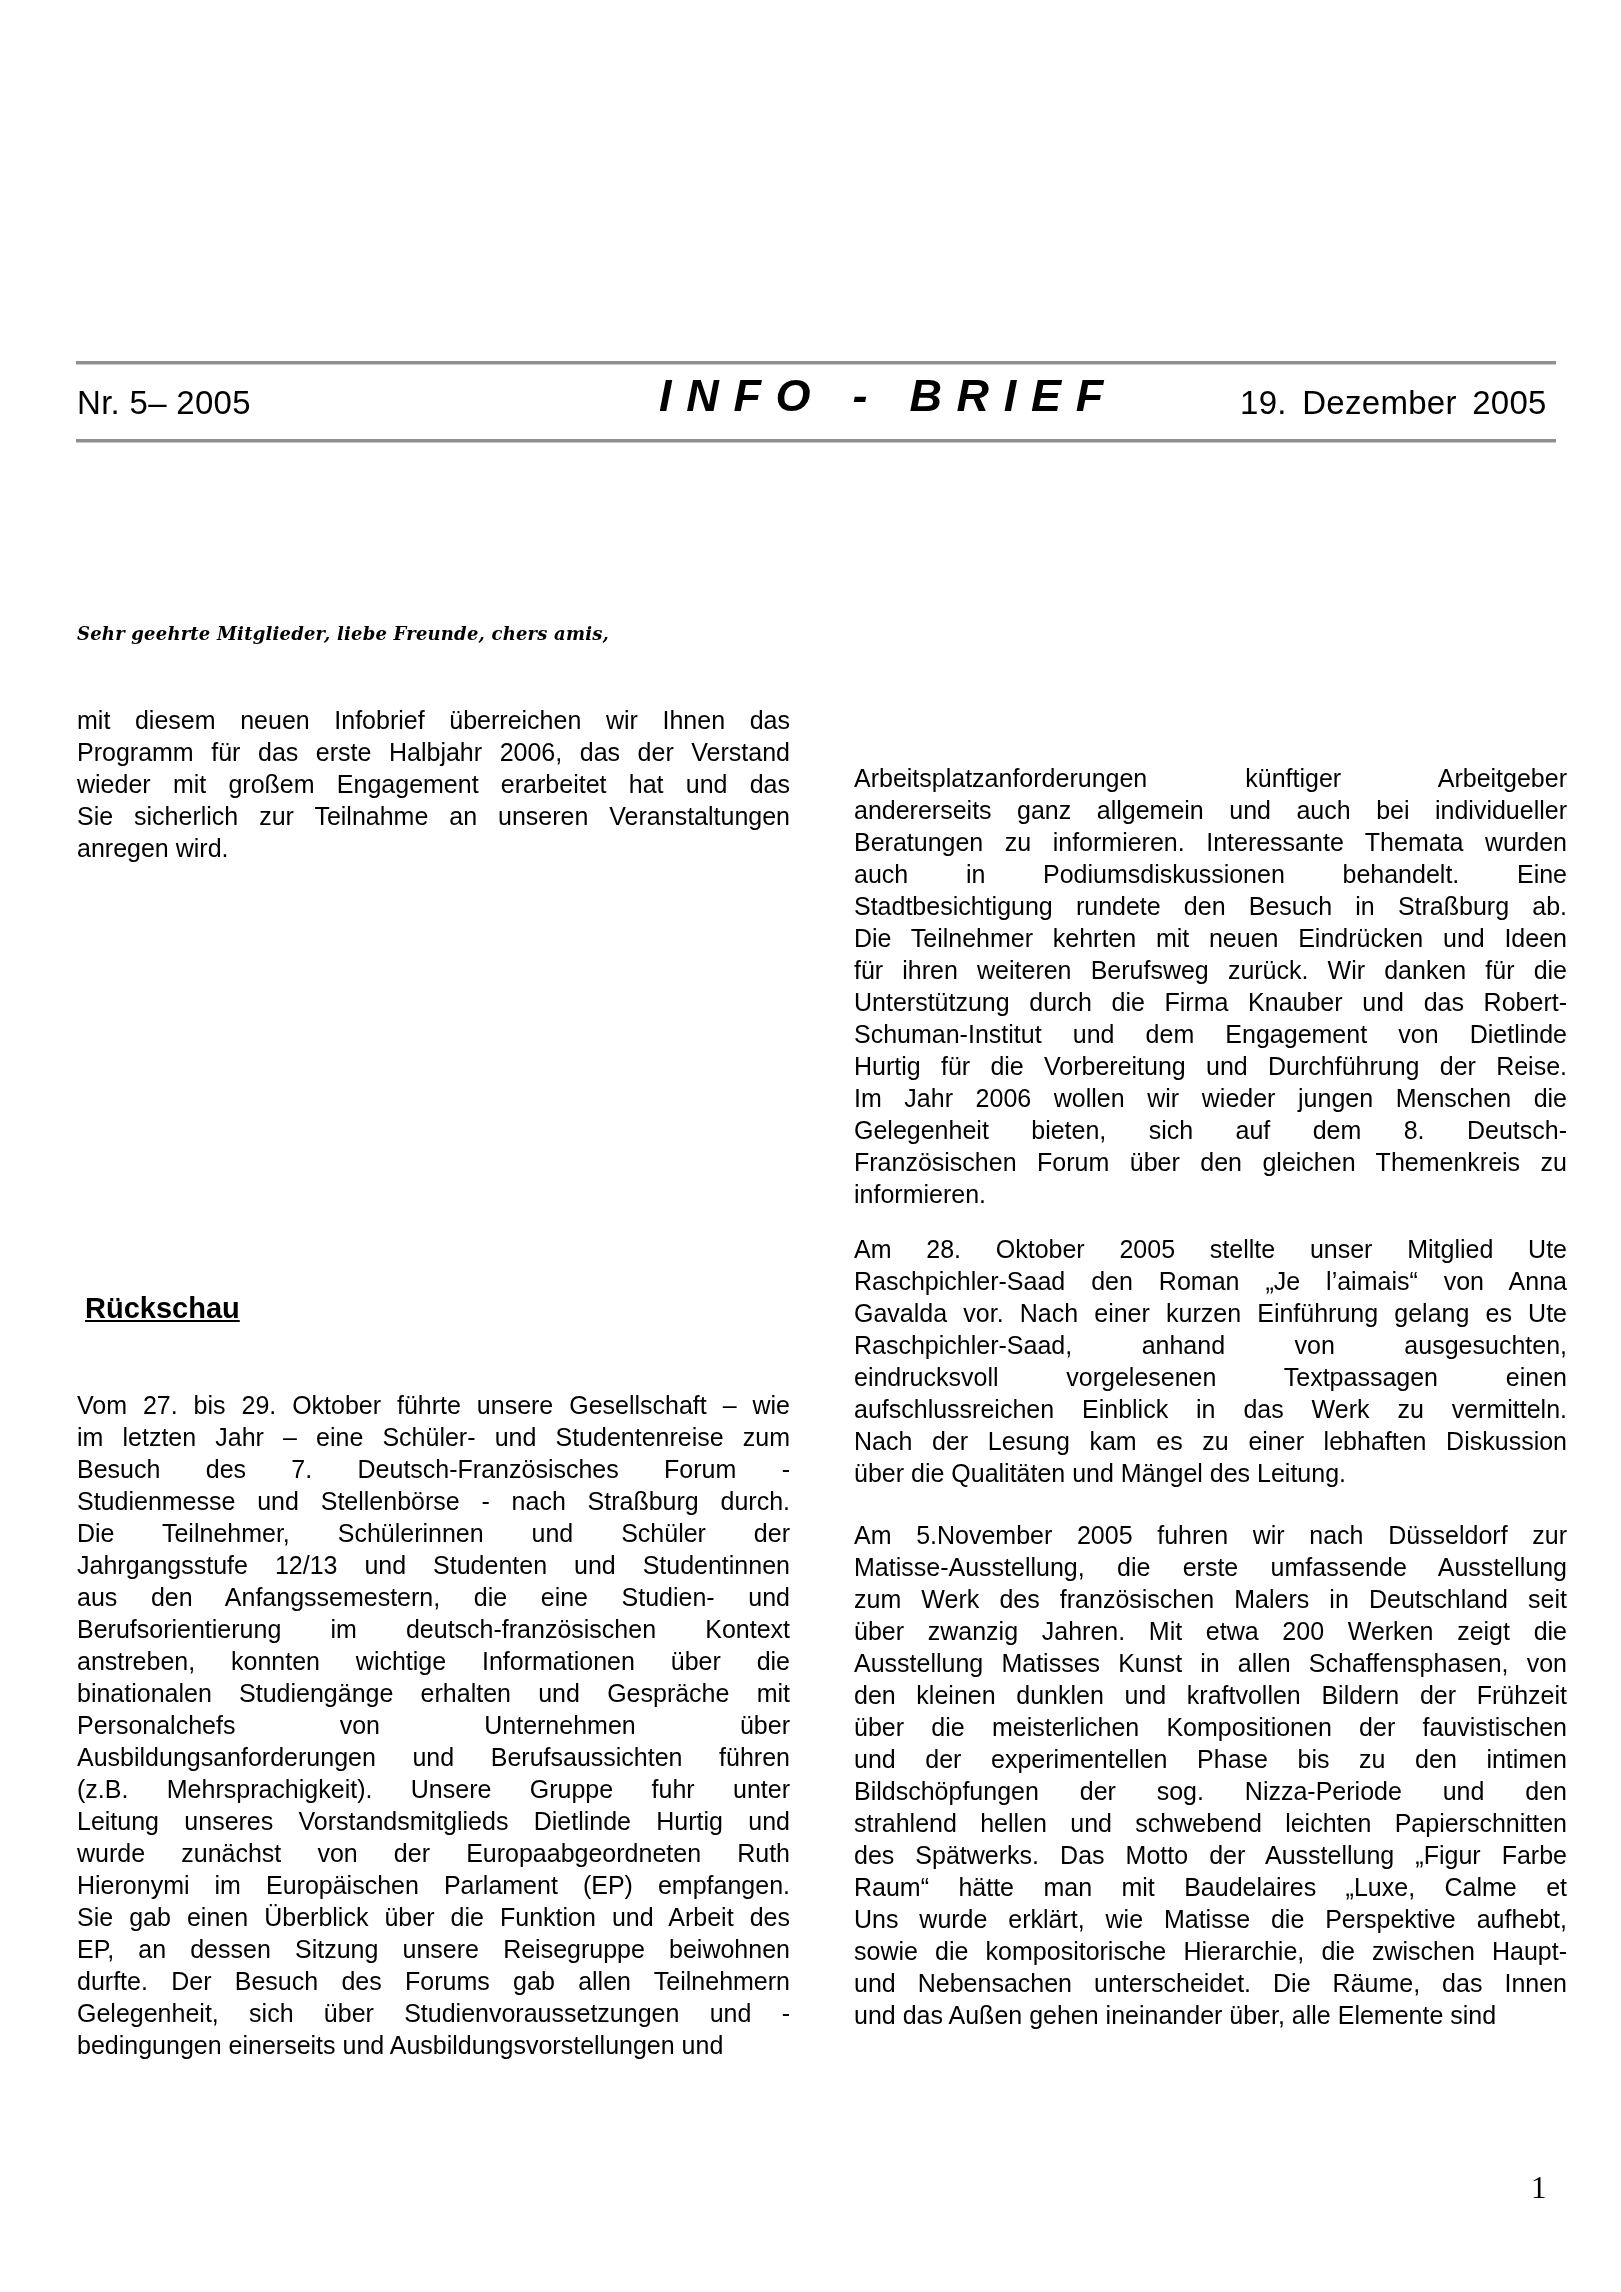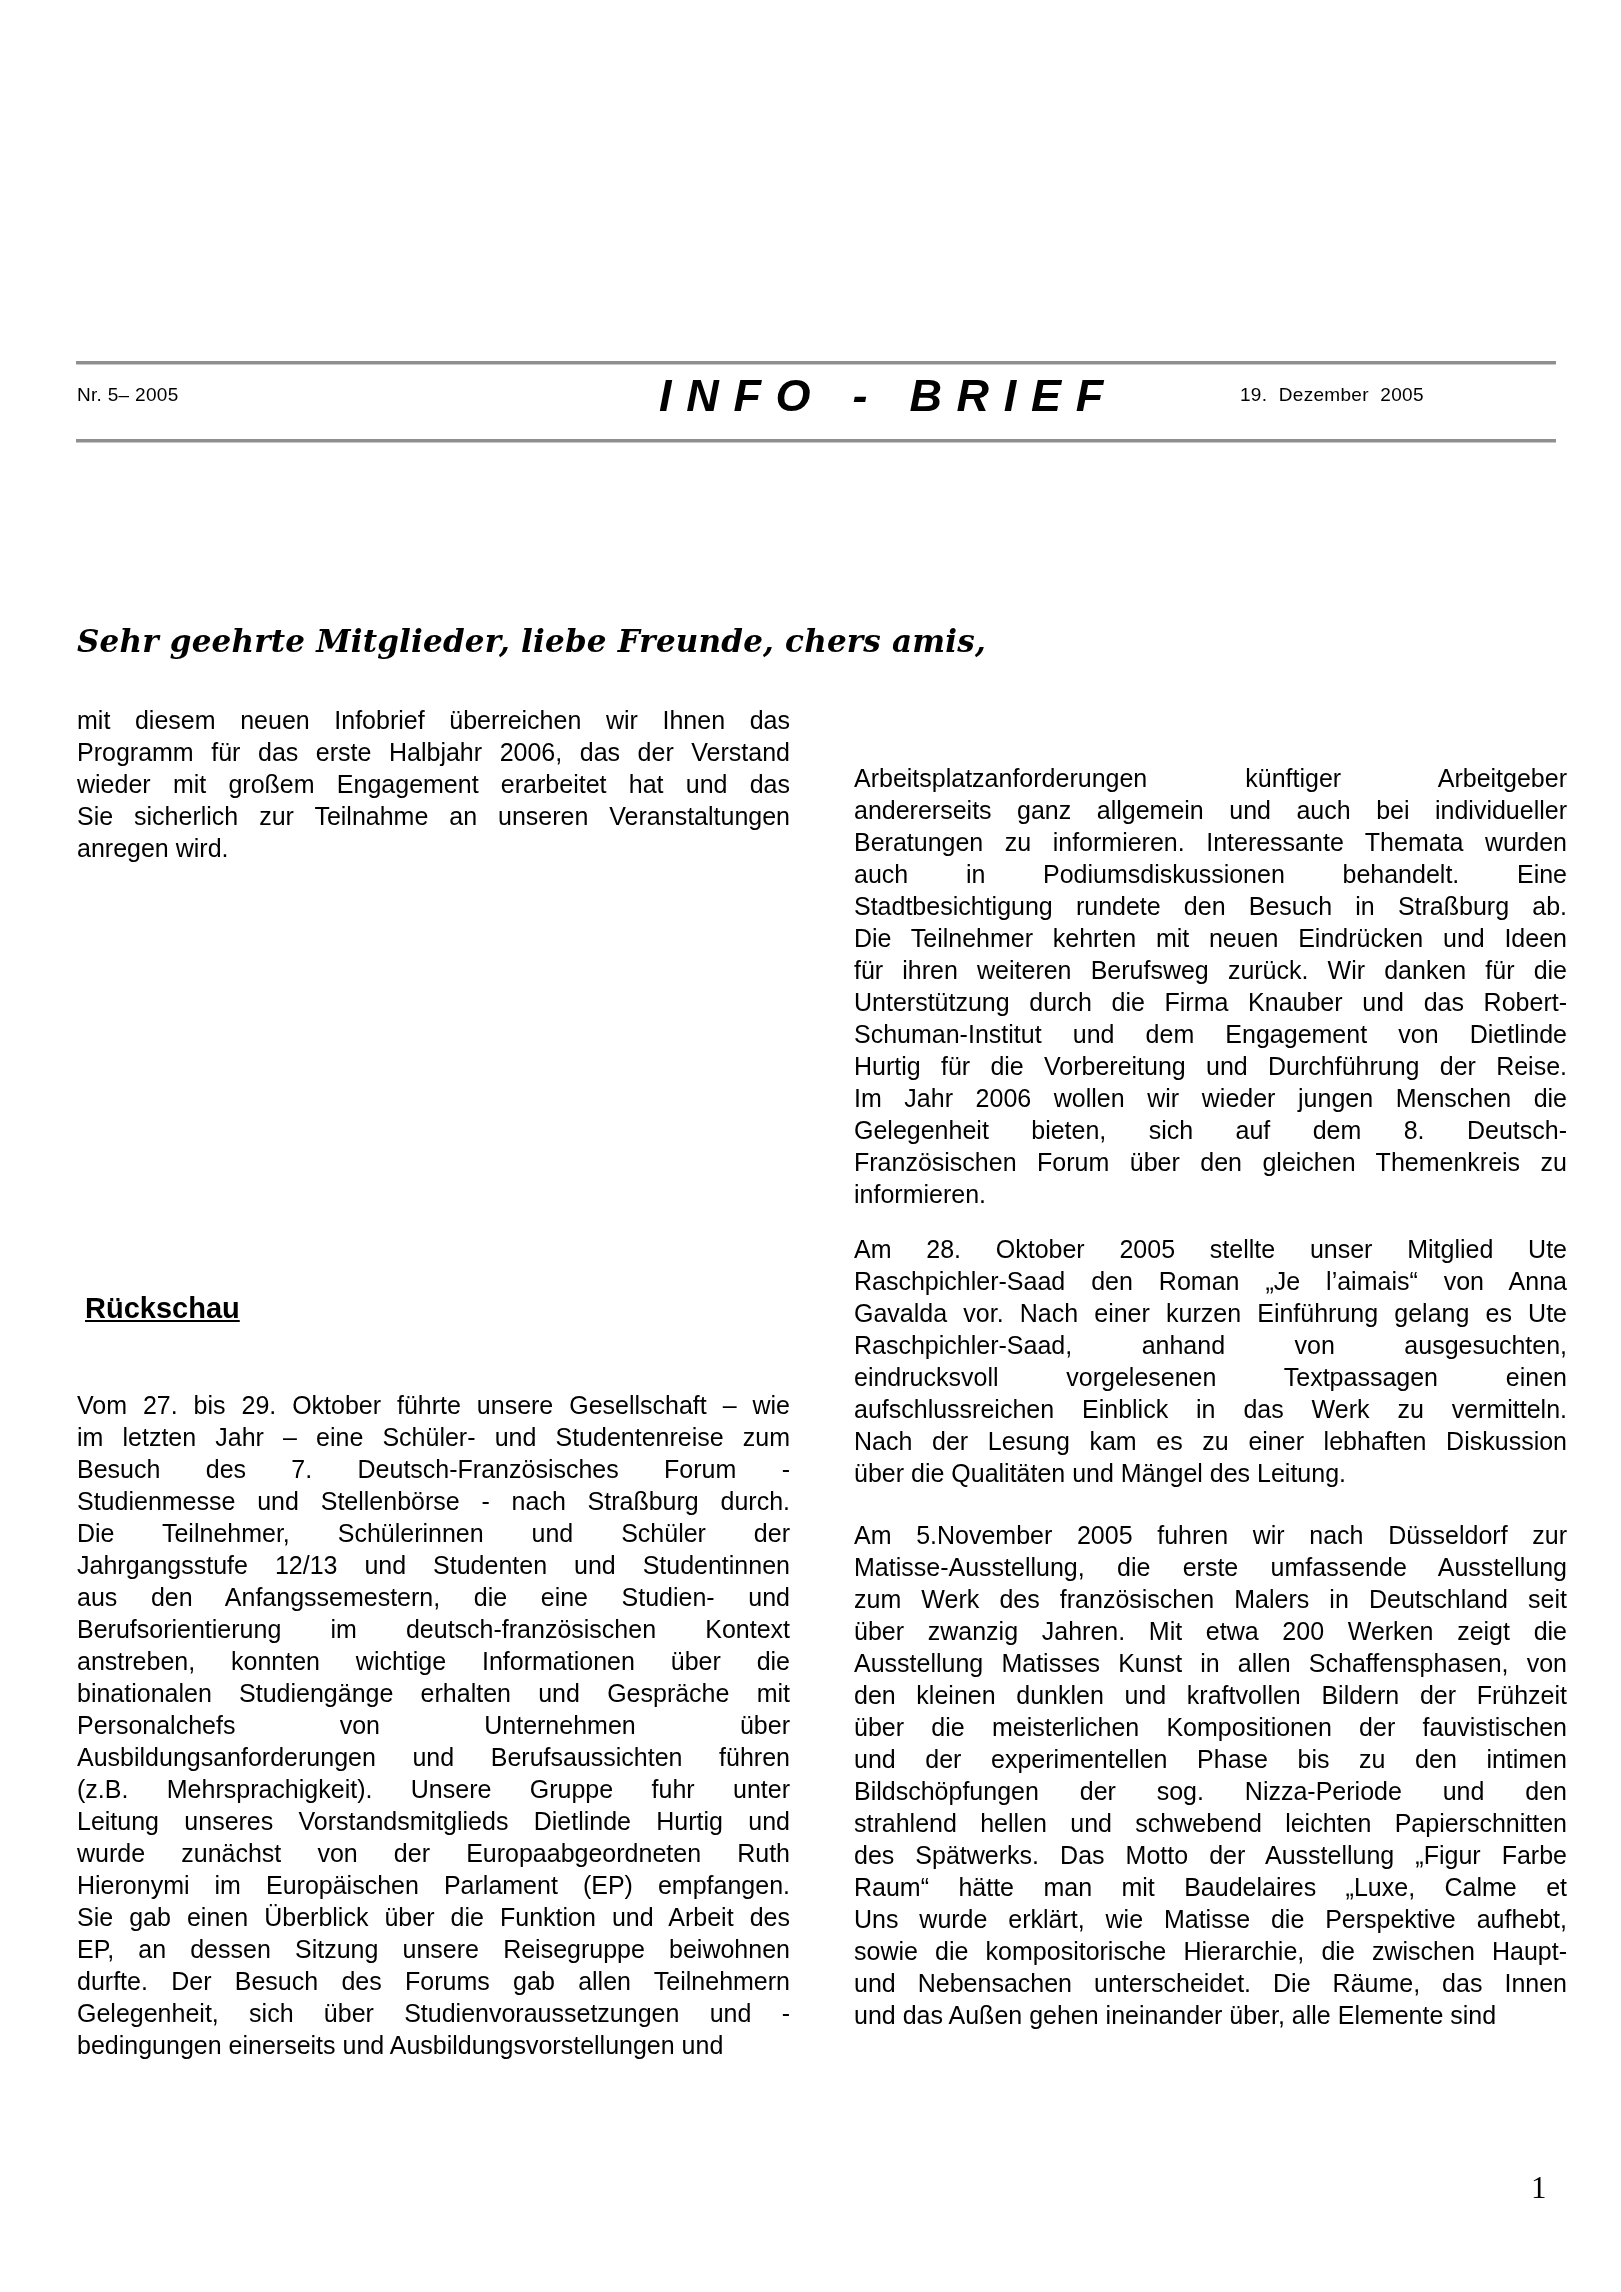--- a/index.html
+++ b/index.html
@@ -2,27 +2,27 @@
 <html><head>
 <meta charset="utf-8">
 <style>
   html, body { margin: 0; padding: 0; background: #ffffff; }
   body { width: 1621px; height: 2293px; position: relative; overflow: hidden;
          font-family: "Liberation Sans", sans-serif; color: #000; }
   .rule { position: absolute; left: 76px; width: 1480px; height: 2.9px; background: #8f8f8f;
           border-bottom: 1px solid #c8c8c8; }
   #rule-top { top: 361px; }
   #rule-bottom { top: 439px; }
-  .hdr { position: absolute; top: 384px; font-size: 19px; letter-spacing: 0.3px; }
+  .hdr { position: absolute; top: 384px; font-size: 33px; letter-spacing: 0.3px; }
   #issue { left: 77px; }
   #date { left: 1240px; word-spacing: 5.9px; }
   #title { position: absolute; top: 370px; left: 659px; font-size: 45px; font-weight: bold;
            letter-spacing: 14.7px; font-style: italic; }
   #salutation { position: absolute; top: 623px; left: 77px; font-family: "DejaVu Serif", serif;
-                font-style: italic; font-weight: bold; font-size: 31px; letter-spacing: 0.2px; }
+                font-style: italic; font-weight: bold; font-size: 18px; letter-spacing: 0.2px; }
   .col { position: absolute; width: 713px; font-size: 25px; line-height: 32px; }
   .col .line { display: block; text-align: justify; text-align-last: justify; white-space: nowrap; height: 32px; }
   .col .line.last { text-align-last: left; }
   #intro { left: 77px; top: 704px; }
   #heading { position: absolute; left: 85px; top: 1292px; font-size: 29px; font-weight: bold; text-decoration: underline; }
   #left-body { left: 77px; top: 1389px; }
   #right-1 { left: 854px; top: 762px; }
   #right-2 { left: 854px; top: 1233px; }
   #right-3 { left: 854px; top: 1519px; }
   #page-num { position: absolute; left: 1531px; top: 2170px; font-family: "Liberation Serif", serif;

